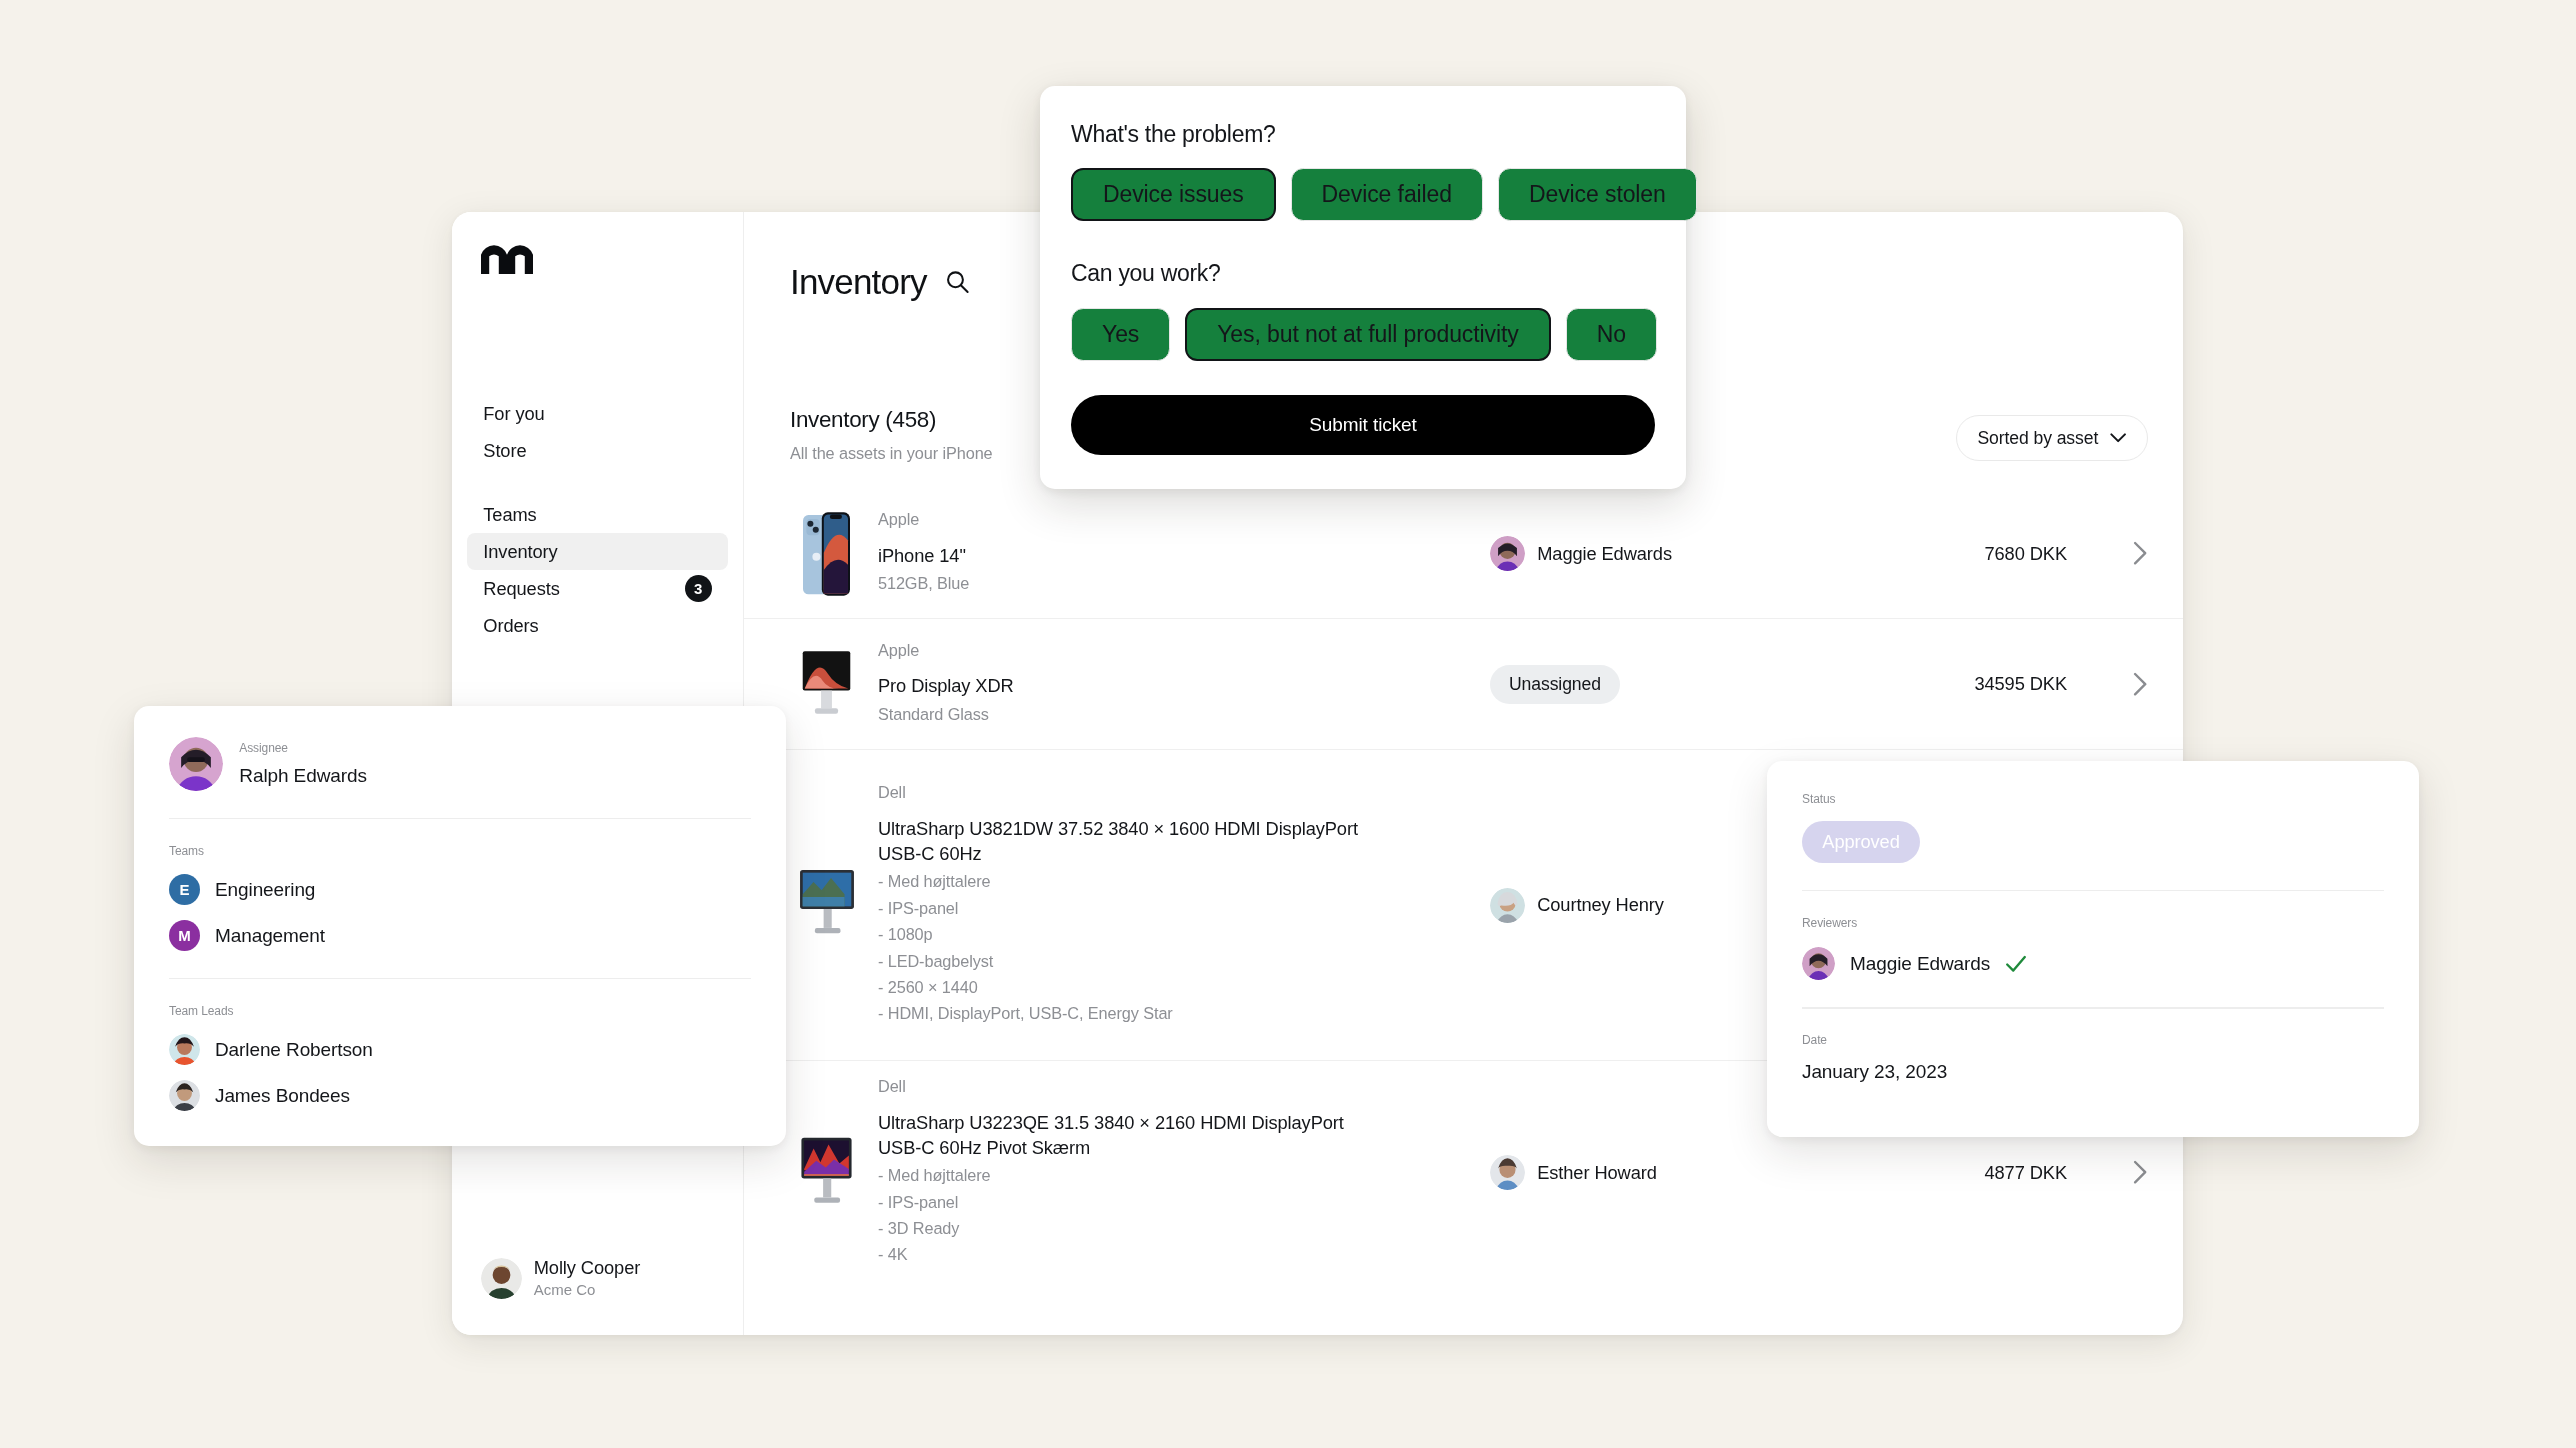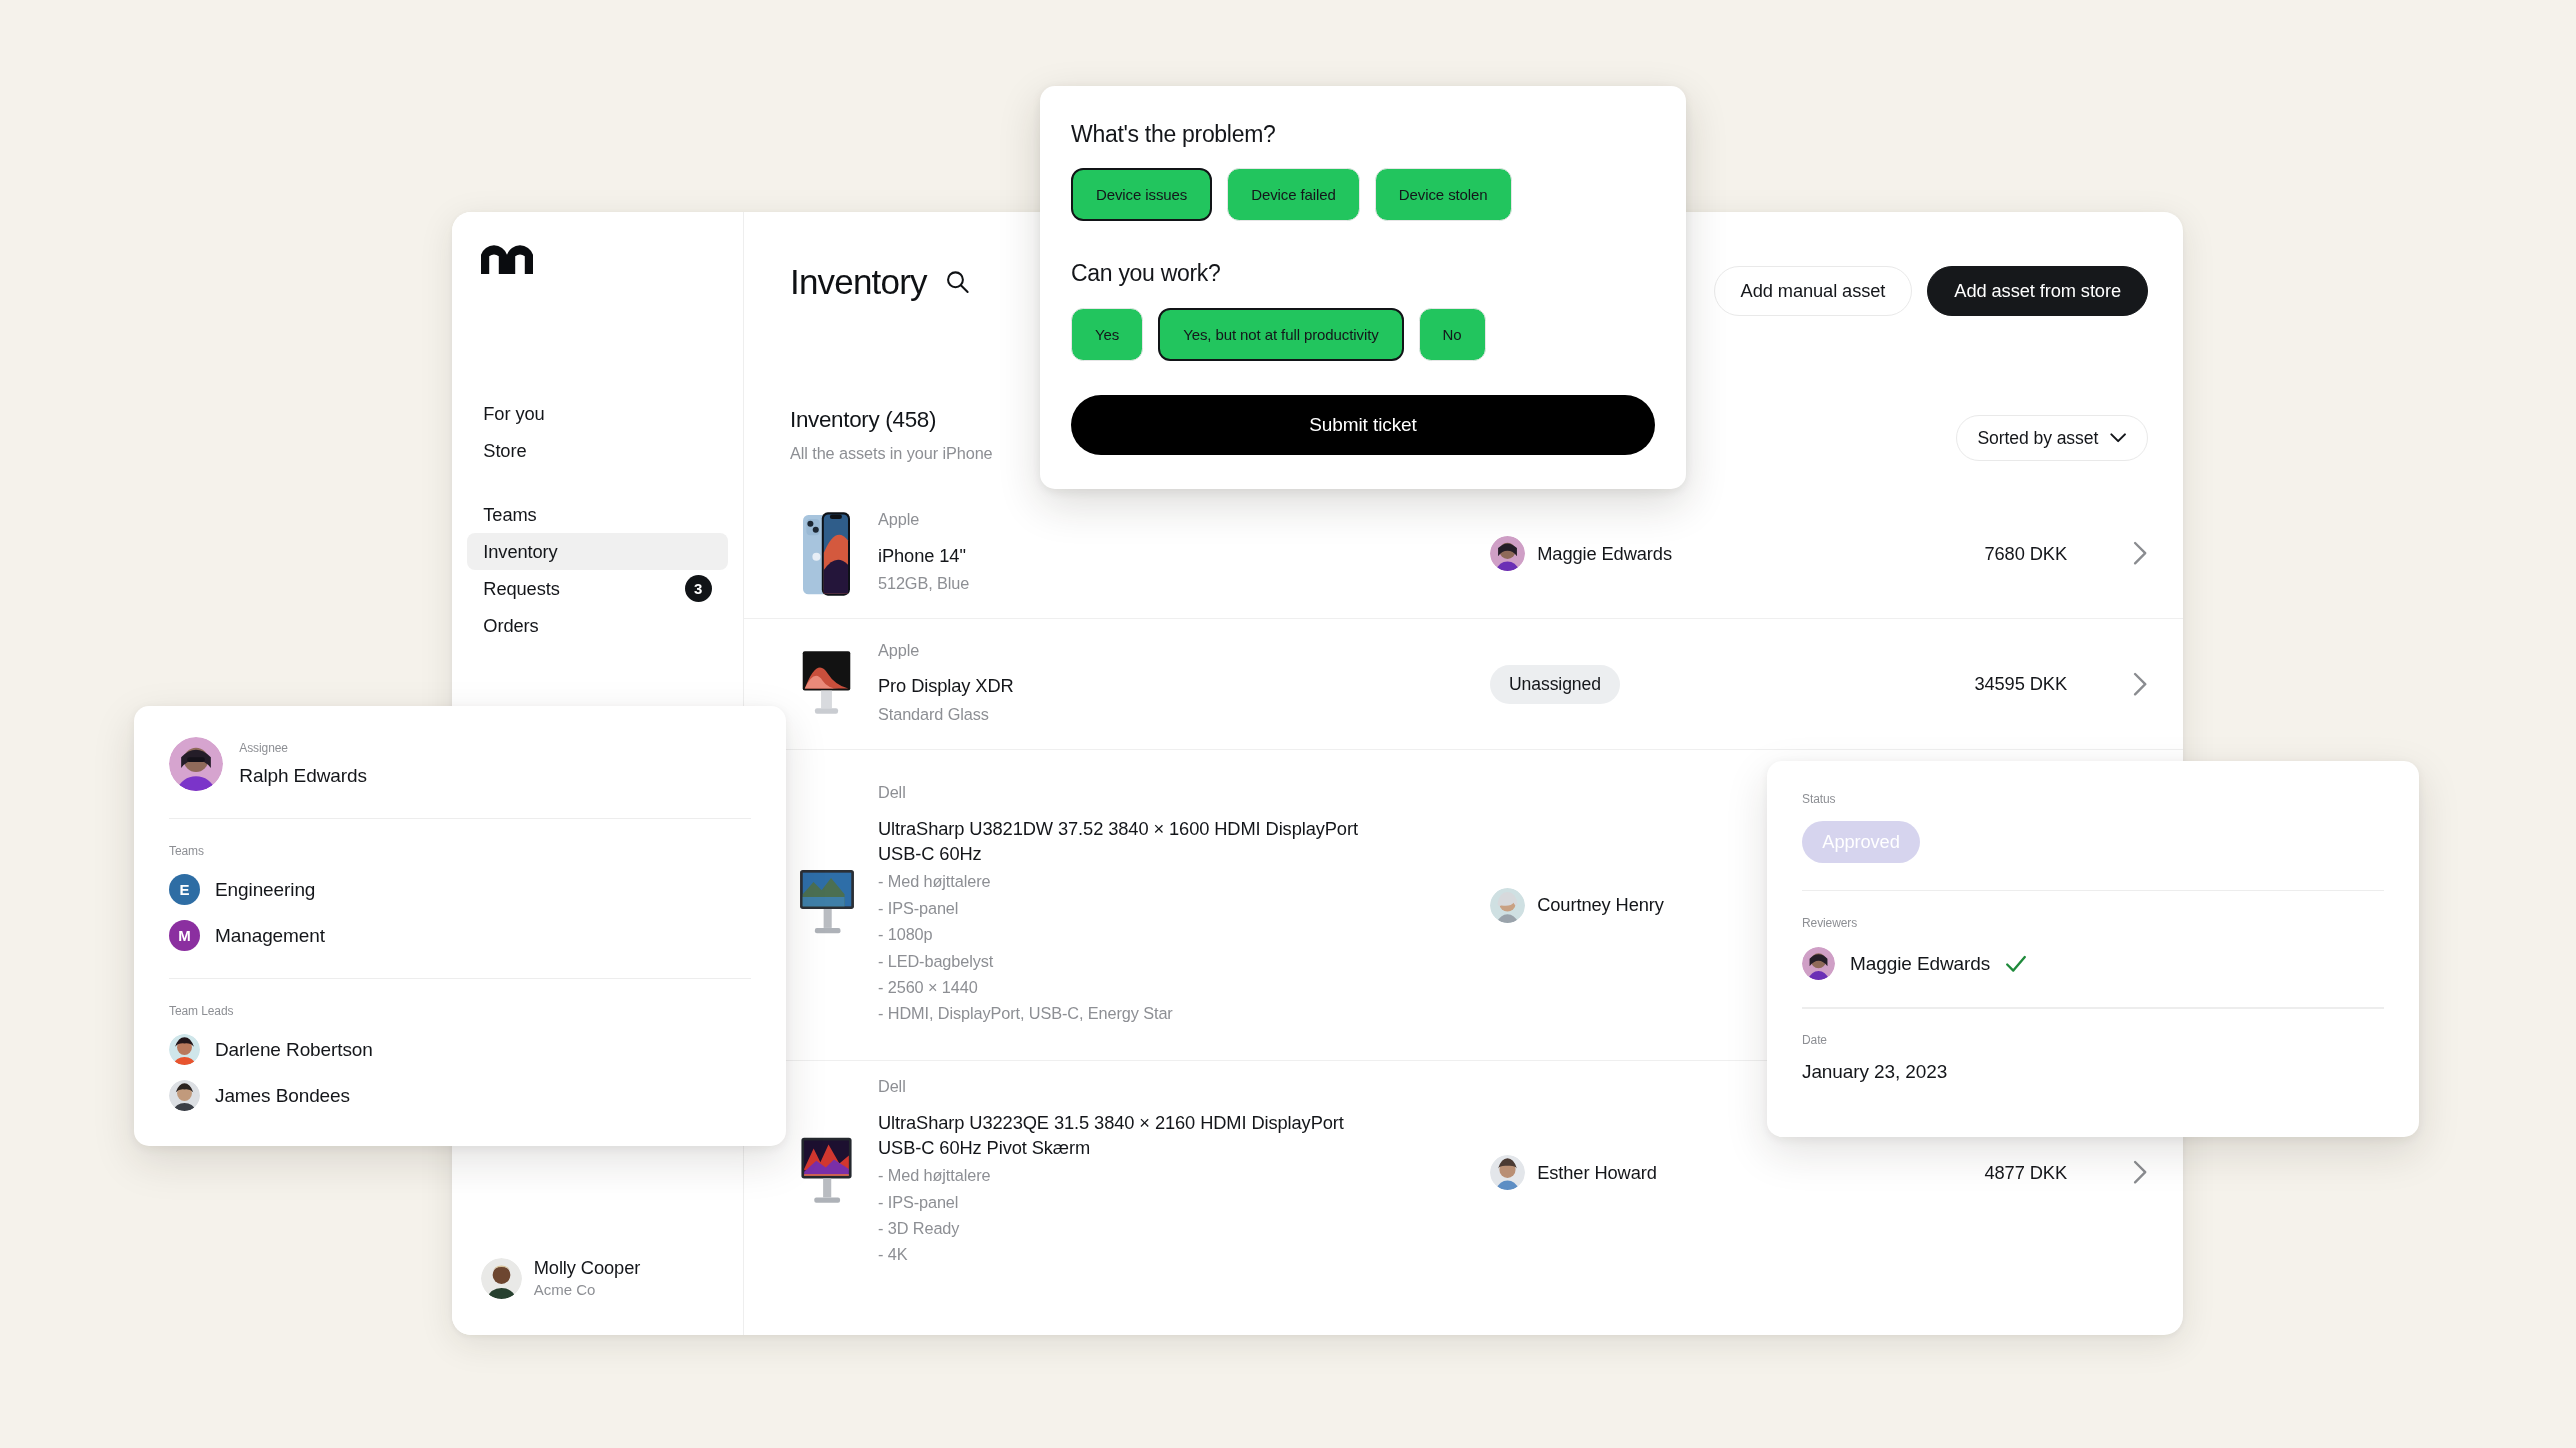--- a/index.html
+++ b/index.html
@@ -109,24 +109,24 @@
   .modal {
     position: absolute; left: 1040px; top: 86px;
     width: 646px; padding: 35px 31px 34px;
     background: #fff; border-radius: 15px;
     box-shadow: 0 15px 43px rgba(35,30,20,.16), 0 2.7px 9.5px rgba(35,30,20,.07);
   }
   .modal-q { font-size: 23px; color: #14161a; letter-spacing: -0.3px; }
   .modal-q.second { margin-top: 39px; }
   .opt-row { display: flex; gap: 15px; margin-top: 20.3px; flex-wrap: nowrap; }
   .opt {
-    height: 53px; padding: 0 23px; border-radius: 12.2px;
-    border: 1.4px solid #e6e6e6; background: #22c55e;
+    height: 53px; padding: 0 30px; border-radius: 12.2px;
+    border: 1.4px solid #e6e6e6; background: #15803d;
     display: flex; align-items: center; justify-content: center;
-    font-size: 15px; color: #14161a; cursor: pointer; letter-spacing: -0.1px; white-space: nowrap;
+    font-size: 23px; color: #14161a; cursor: pointer; letter-spacing: -0.1px; white-space: nowrap;
   }
   .opt.active { border: 2px solid #111417; }
   .submit-btn {
     margin-top: 34px; height: 60px; border-radius: 30px;
     background: #000; color: #fff; font-size: 19px;
     display: flex; align-items: center; justify-content: center;
     cursor: pointer; letter-spacing: -0.1px;
   }
 
   
@@ -233,24 +233,20 @@
     <div class="main">
 
       <div class="page-head">
         <div class="page-title">Inventory</div>
         <svg class="search-icon" viewBox="0 0 40 40">
           <circle cx="17" cy="16" r="11" fill="none" stroke="#0f1114" stroke-width="3"></circle>
           <line x1="25" y1="24" x2="35" y2="34" stroke="#0f1114" stroke-width="3" stroke-linecap="round"></line>
         </svg>
       </div>
 
-      <div class="head-actions">
-        <div class="btn btn-ghost">Add manual asset</div>
-        <div class="btn btn-dark">Add asset from store</div>
-      </div>
 
       <div class="section-head">
         <div class="section-title">Inventory (458)</div>
         <div class="section-sub">All the assets in your iPhone</div>
       </div>
 
       <div class="sort-btn">
         <span>Sorted by asset</span>
         <svg class="chev-down" viewBox="0 0 24 14">
           <polyline points="2,2 12,12 22,2" fill="none" stroke="#14161a" stroke-width="3" stroke-linecap="round" stroke-linejoin="round"></polyline>

